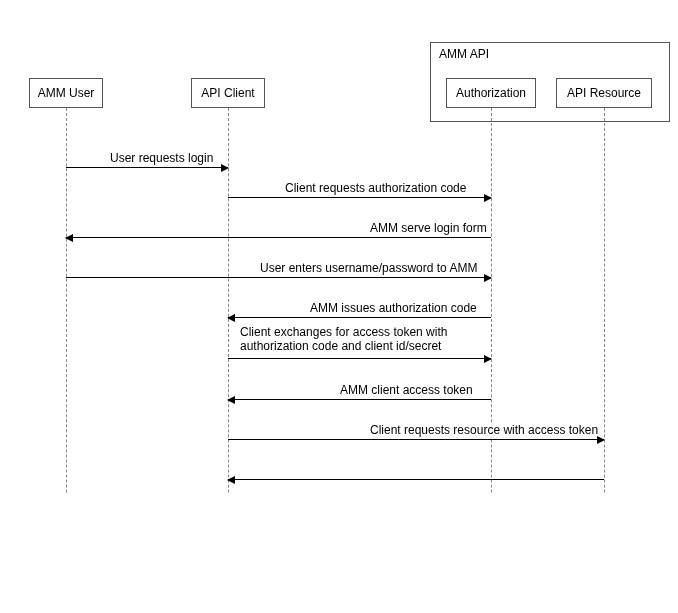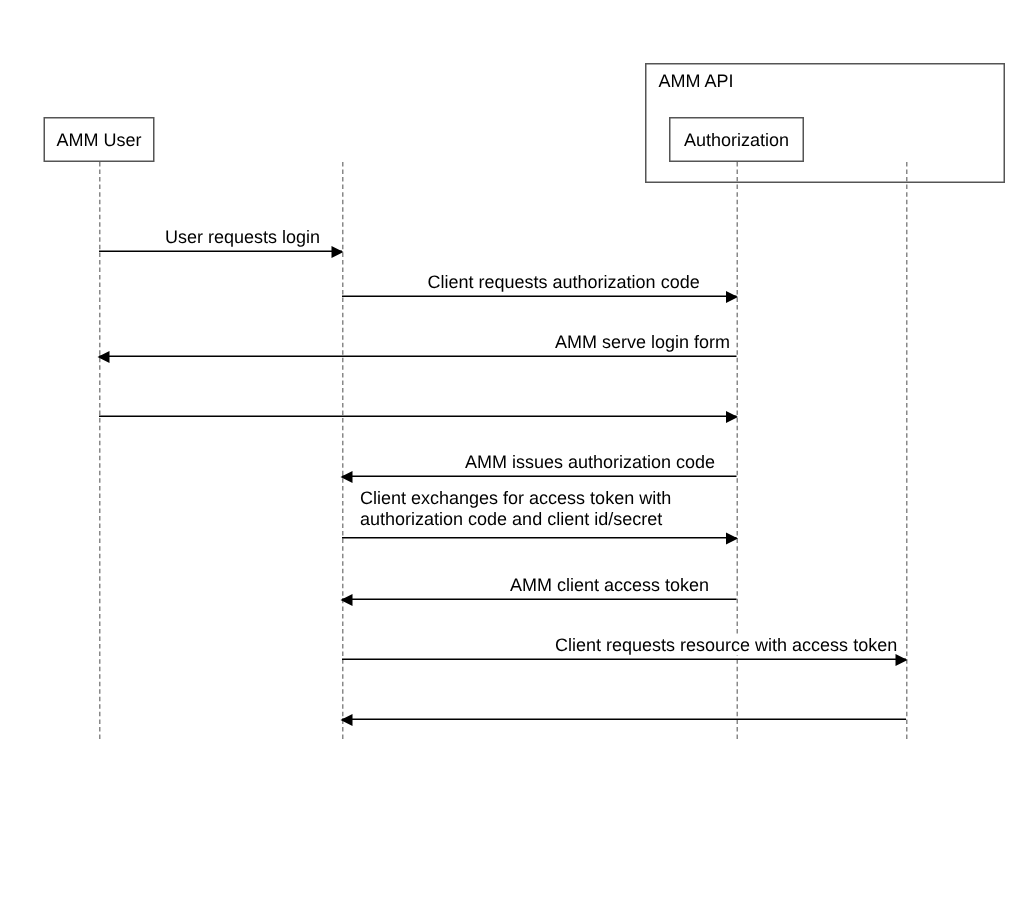--- a/index.html
+++ b/index.html
@@ -83,38 +83,45 @@
 
 <div class="canvas">
 
   <div class="api-frame" style="left:430px; top:42px; width:240px; height:80px;">
     <div class="api-title">AMM API</div>
   </div>
 
   <div class="box" style="left:29px; top:78px; width:74px; height:30px;">
     <span>AMM User</span>
   </div>
+  <div class="box" style="left:191px; top:78px; width:74px; height:30px;">
+    <span>API Client</span>
+  </div>
   <div class="box" style="left:446px; top:78px; width:90px; height:30px;">
     <span>Authorization</span>
+  </div>
+  <div class="box" style="left:556px; top:78px; width:96px; height:30px;">
+    <span>API Resource</span>
   </div>
 
   <div class="lifeline" style="left:66px; top:108px; height:470px;"></div>
   <div class="lifeline" style="left:228px; top:108px; height:470px;"></div>
   <div class="lifeline" style="left:491px; top:108px; height:470px;"></div>
   <div class="lifeline" style="left:604px; top:108px; height:470px;"></div>
 
   <div class="msg" style="left:110px; top:151px;text-align:center;">User requests login</div>
   <div class="arrow" style="left:66px; top:167px; width:162px;"></div>
 
   <div class="msg" style="left:285px; top:181px;">Client requests authorization code</div>
   <div class="arrow" style="left:228px; top:197px; width:263px;"></div>
 
   <div class="msg" style="left:370px; top:221px;">AMM serve login form</div>
   <div class="arrow left" style="left:66px; top:237px; width:425px;"></div>
 
+  <div class="msg" style="left:260px; top:261px;">User enters username/password to AMM</div>
   <div class="arrow" style="left:66px; top:277px; width:425px;"></div>
 
   <div class="msg" style="left:310px; top:301px;">AMM issues authorization code</div>
   <div class="arrow left" style="left:228px; top:317px; width:263px;"></div>
 
   <div class="msg multiline" style="left:240px; top:325px;">Client exchanges for access token with authorization code and client id/secret</div>
   <div class="arrow" style="left:228px; top:358px; width:263px;"></div>
 
   <div class="msg" style="left:340px; top:383px;">AMM client access token</div>
   <div class="arrow left" style="left:228px; top:399px; width:263px;"></div>

